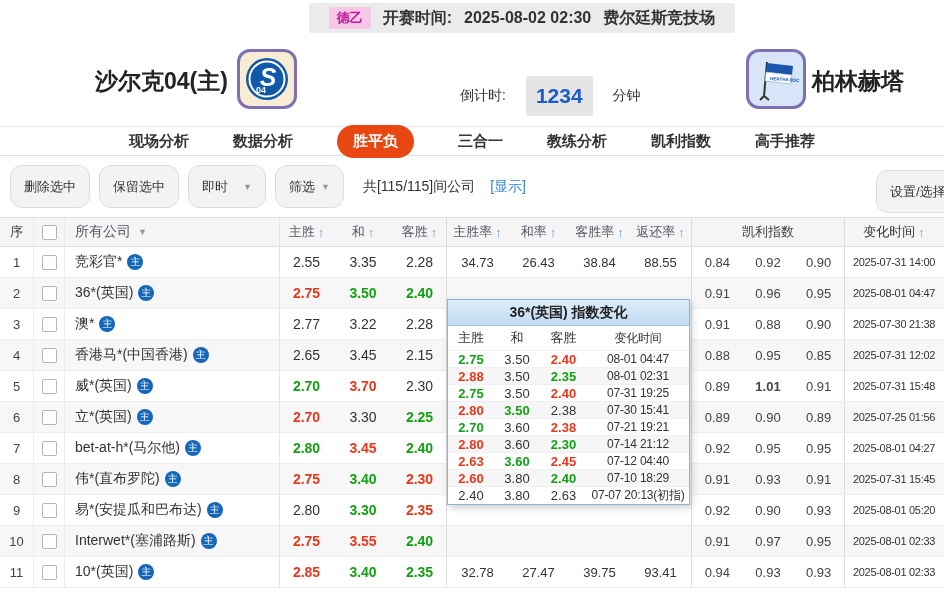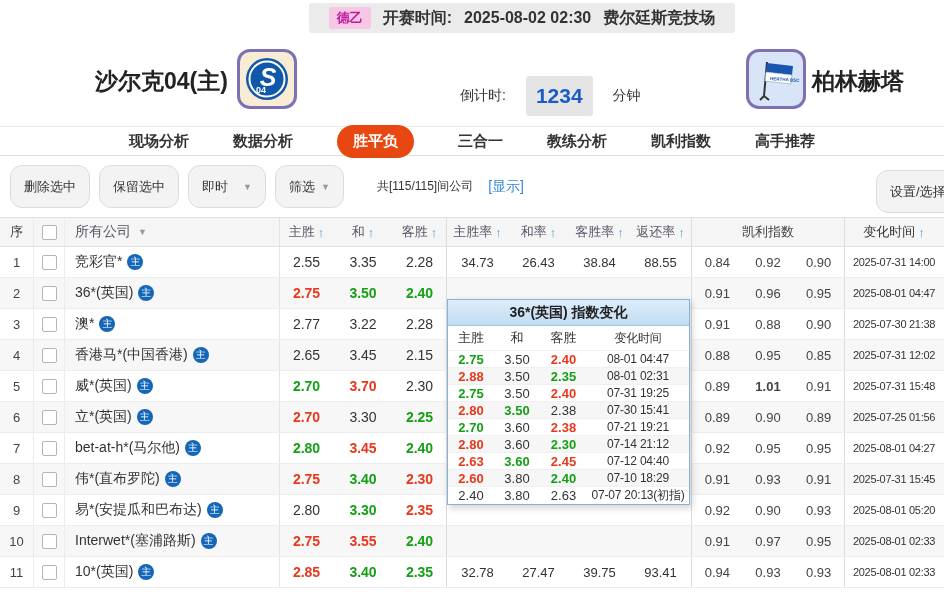--- a/index.html
+++ b/index.html
@@ -29,21 +29,21 @@
     border-top:1px solid #e9e9e9; border-bottom:1px solid #dfdfdf; font-size:15px; font-weight:bold; color:#333; }
   .tab { cursor:pointer; }
   .tab.active { background:#e84712; color:#fff; padding:7px 16px; border-radius:18px; }
 
   
   .toolbar { position:relative; height:61px; display:flex; align-items:center; padding:0 10px; gap:9px; }
   .btn { background:#f3f3f3; border:1px solid #dcdcdc; border-radius:12px; height:43px; padding:0 13px;
     font-size:13px; color:#333; display:flex; align-items:center; cursor:pointer; white-space:nowrap; }
   .btn .caret { color:#999; font-size:9px; margin-left:6px; }
   .btn-instant { width:78px; justify-content:space-between; }
-  .company-count { font-size:12px; color:#333; margin-left:24px; }
+  .company-count { font-size:14px; color:#333; margin-left:10px; }
   .show-link { font-size:14px; color:#3385d6; margin-left:6px; cursor:pointer; }
   .btn-settings { position:absolute; left:876px; top:14px; width:120px; }
 
   
   .otable { width:944px; }
   .thead { display:flex; height:30px; background:#f5f5f5; border-top:1px solid #e0e0e0;
     border-bottom:1px solid #e0e0e0; font-size:13px; color:#556; align-items:stretch; }
   .trow { display:flex; height:31px; border-bottom:1px solid #ededed; font-size:14px; align-items:stretch; background:#fff; }
   .trow.alt { background:#f7f7f7; }
   .cell { display:flex; align-items:center; justify-content:center; }

